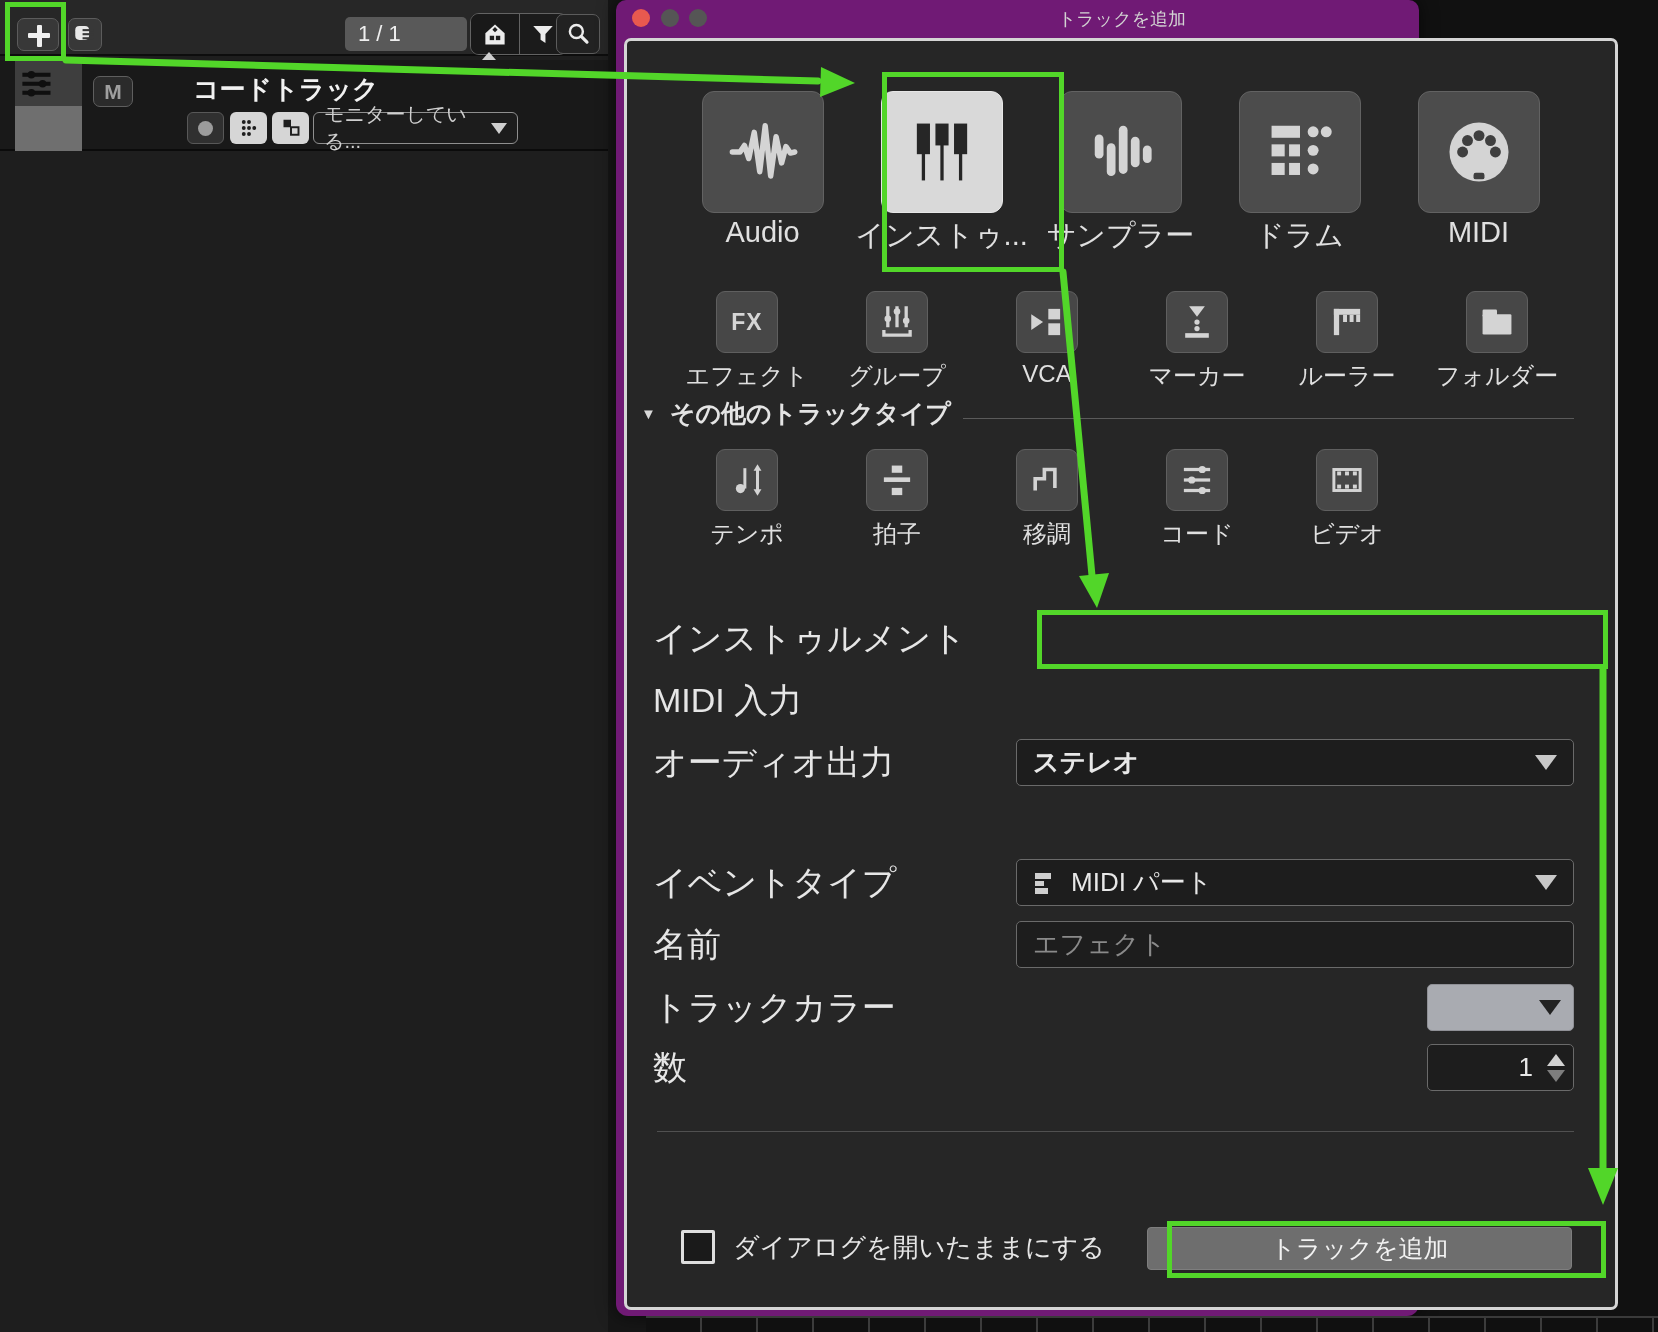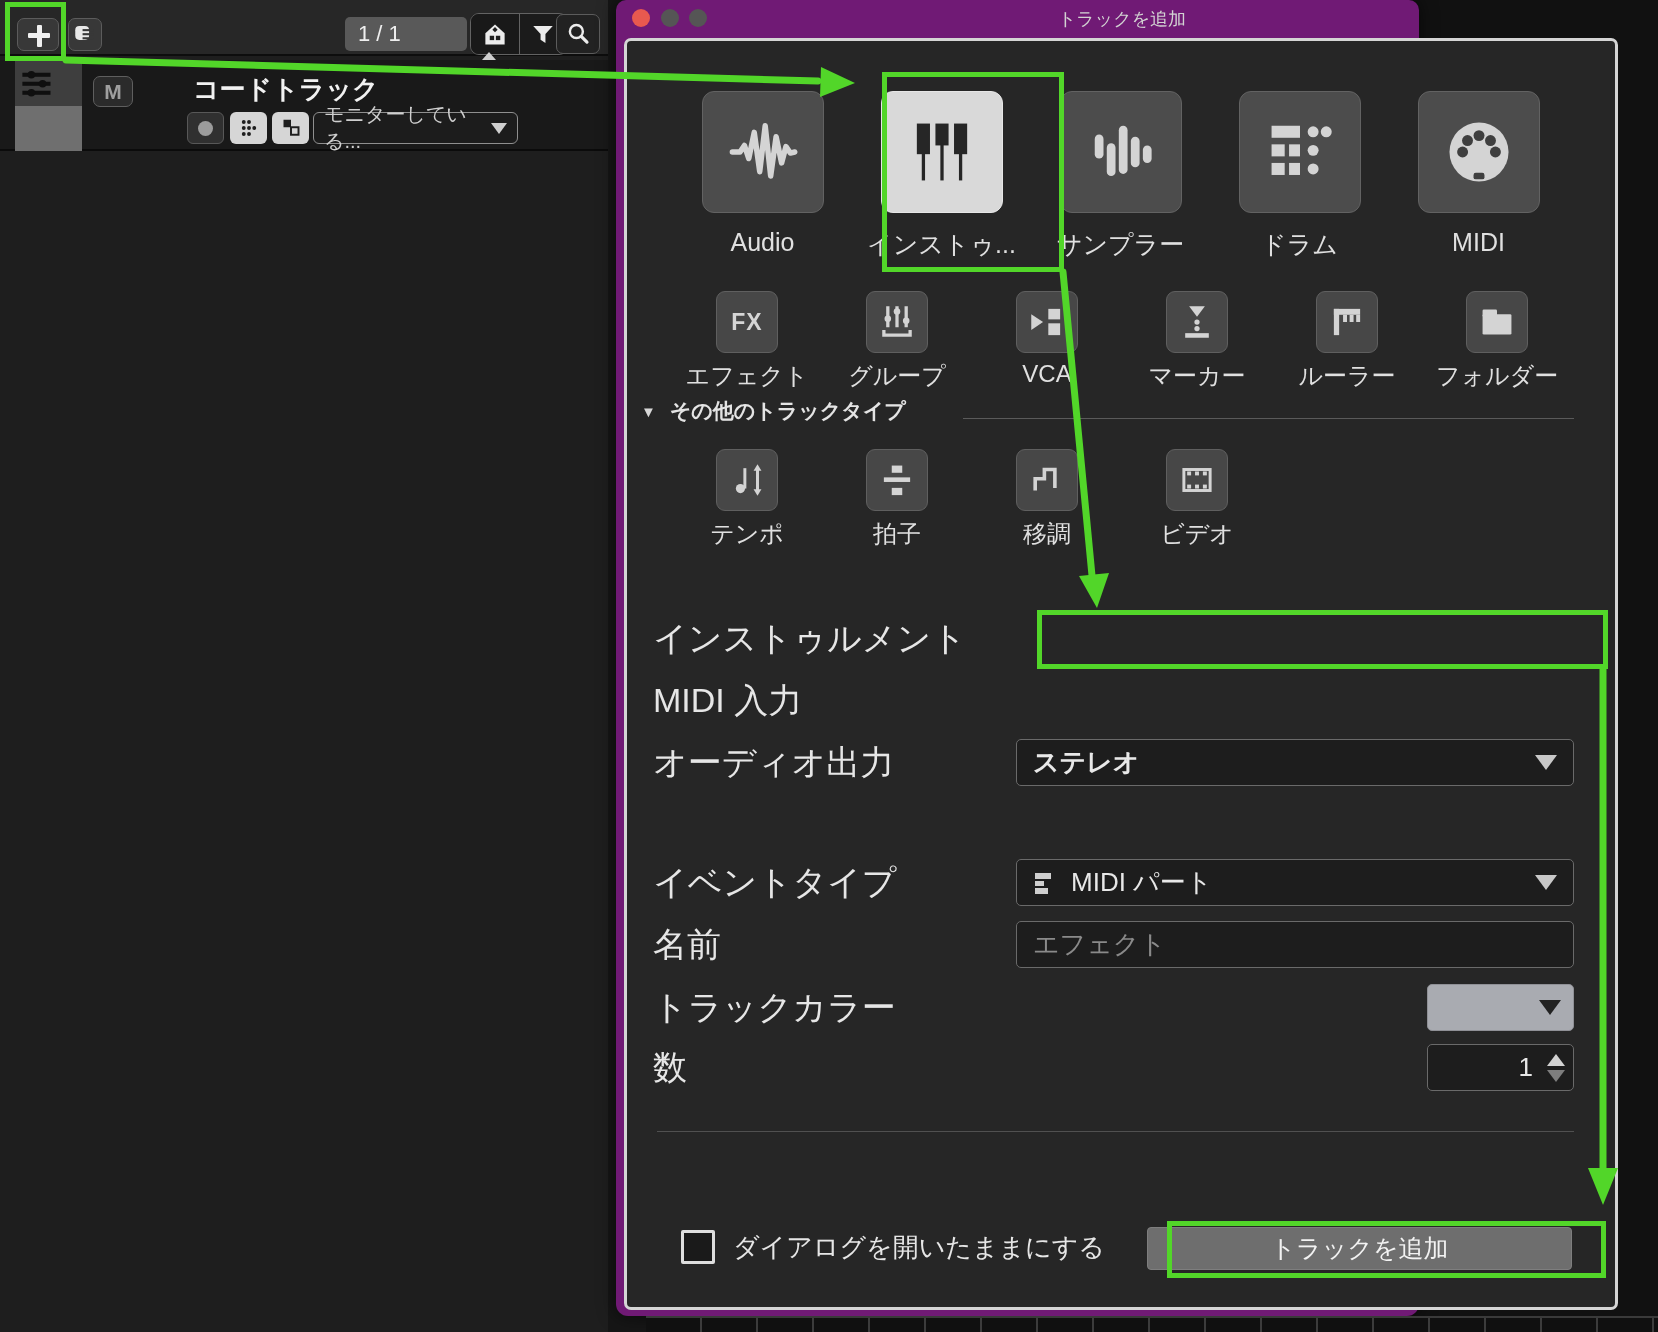--- a/index.html
+++ b/index.html
@@ -60,28 +60,28 @@
   #row1 .cell { width:179px; }
   #row2 { left:45px; top:250px; }
   #row3 { left:45px; top:408px; }
   #row2 .cell, #row3 .cell { width:150px; }
   .cell { display:flex; flex-direction:column; align-items:center; }
   .tile { background:#4c4c4c; border:1px solid #626262; border-radius:12px; color:#d4d4d4;
     display:flex; align-items:center; justify-content:center; }
   .tile-lg { width:122px; height:122px; }
   .tile-sm { width:62px; height:62px; border-radius:9px; background:#474747; border-color:#5f5f5f; }
   .tile.selected { background:#d9d9d9; color:#262626; border-color:#e6e6e6; }
-  .tlabel { margin-top:15px; color:#e0e0e0; font-size:25px; white-space:nowrap; }
+  .tlabel { margin-top:3px; color:#e0e0e0; font-size:29px; white-space:nowrap; }
   #row2 .tlabel, #row3 .tlabel { font-size:24px; margin-top:7px; }
   .fx-glyph { font-size:23px; font-weight:bold; letter-spacing:1px; color:#d6d6d6; }
 
   
   #other-hdr { left:14px; top:356px; display:flex; align-items:center; color:#e4e4e4; }
   #other-tri { font-size:15px; color:#d8d8d8; margin-right:14px; }
-  #other-title { font-size:21px; font-weight:bold; }
+  #other-title { font-size:25px; font-weight:bold; }
   #other-line { left:336px; top:377px; width:611px; height:1px; background:#5a5a5a; }
 
   
   .flabel { position:absolute; left:26px; height:47px; display:flex; align-items:center;
     color:#e6e6e6; font-size:34px; }
   .field { position:absolute; left:389px; width:558px; height:47px; background:#1d1d1d;
     border:1.5px solid #6a6a6a; border-radius:5px; color:#e8e8e8; font-size:26px;
     display:flex; align-items:center; padding:0 16px; }
   .caret { width:0; height:0; border-left:11px solid transparent; border-right:11px solid transparent;
     border-top:15px solid #c8c8c8; margin-left:auto; }
@@ -414,20 +414,37 @@
         <div class="tile tile-sm">
           <svg width="42" height="42" viewBox="0 0 64 64">
             <path d="M14,48 V30 H28 V16 H44 V44" fill="none" stroke="currentColor" stroke-width="5.5"></path>
           </svg>
         </div>
         <div class="tlabel">移調</div>
       </div>
       <div class="cell">
         <div class="tile tile-sm">
           <svg width="42" height="42" viewBox="0 0 64 64">
+            <g stroke="currentColor" stroke-width="5">
+                <line x1="12" y1="16" x2="52" y2="16"></line>
+                <line x1="12" y1="32" x2="52" y2="32"></line>
+                <line x1="12" y1="48" x2="52" y2="48"></line>
+              </g>
+            <g fill="currentColor">
+                <circle cx="40" cy="16" r="5.5"></circle>
+                <circle cx="24" cy="32" r="5.5"></circle>
+                <circle cx="40" cy="48" r="5.5"></circle>
+              </g>
+          </svg>
+        </div>
+        <div class="tlabel">コード</div>
+      </div>
+      <div class="cell">
+        <div class="tile tile-sm">
+          <svg width="42" height="42" viewBox="0 0 64 64">
             <rect x="12" y="16" width="40" height="32" fill="none" stroke="currentColor" stroke-width="4.5"></rect>
             <g fill="currentColor">
               <rect x="17" y="19" width="6" height="6"></rect>
                 <rect x="29" y="19" width="6" height="6"></rect>
                 <rect x="41" y="19" width="6" height="6"></rect>
               <rect x="17" y="39" width="6" height="6"></rect>
                 <rect x="29" y="39" width="6" height="6"></rect>
                 <rect x="41" y="39" width="6" height="6"></rect>
             </g>
           </svg>

